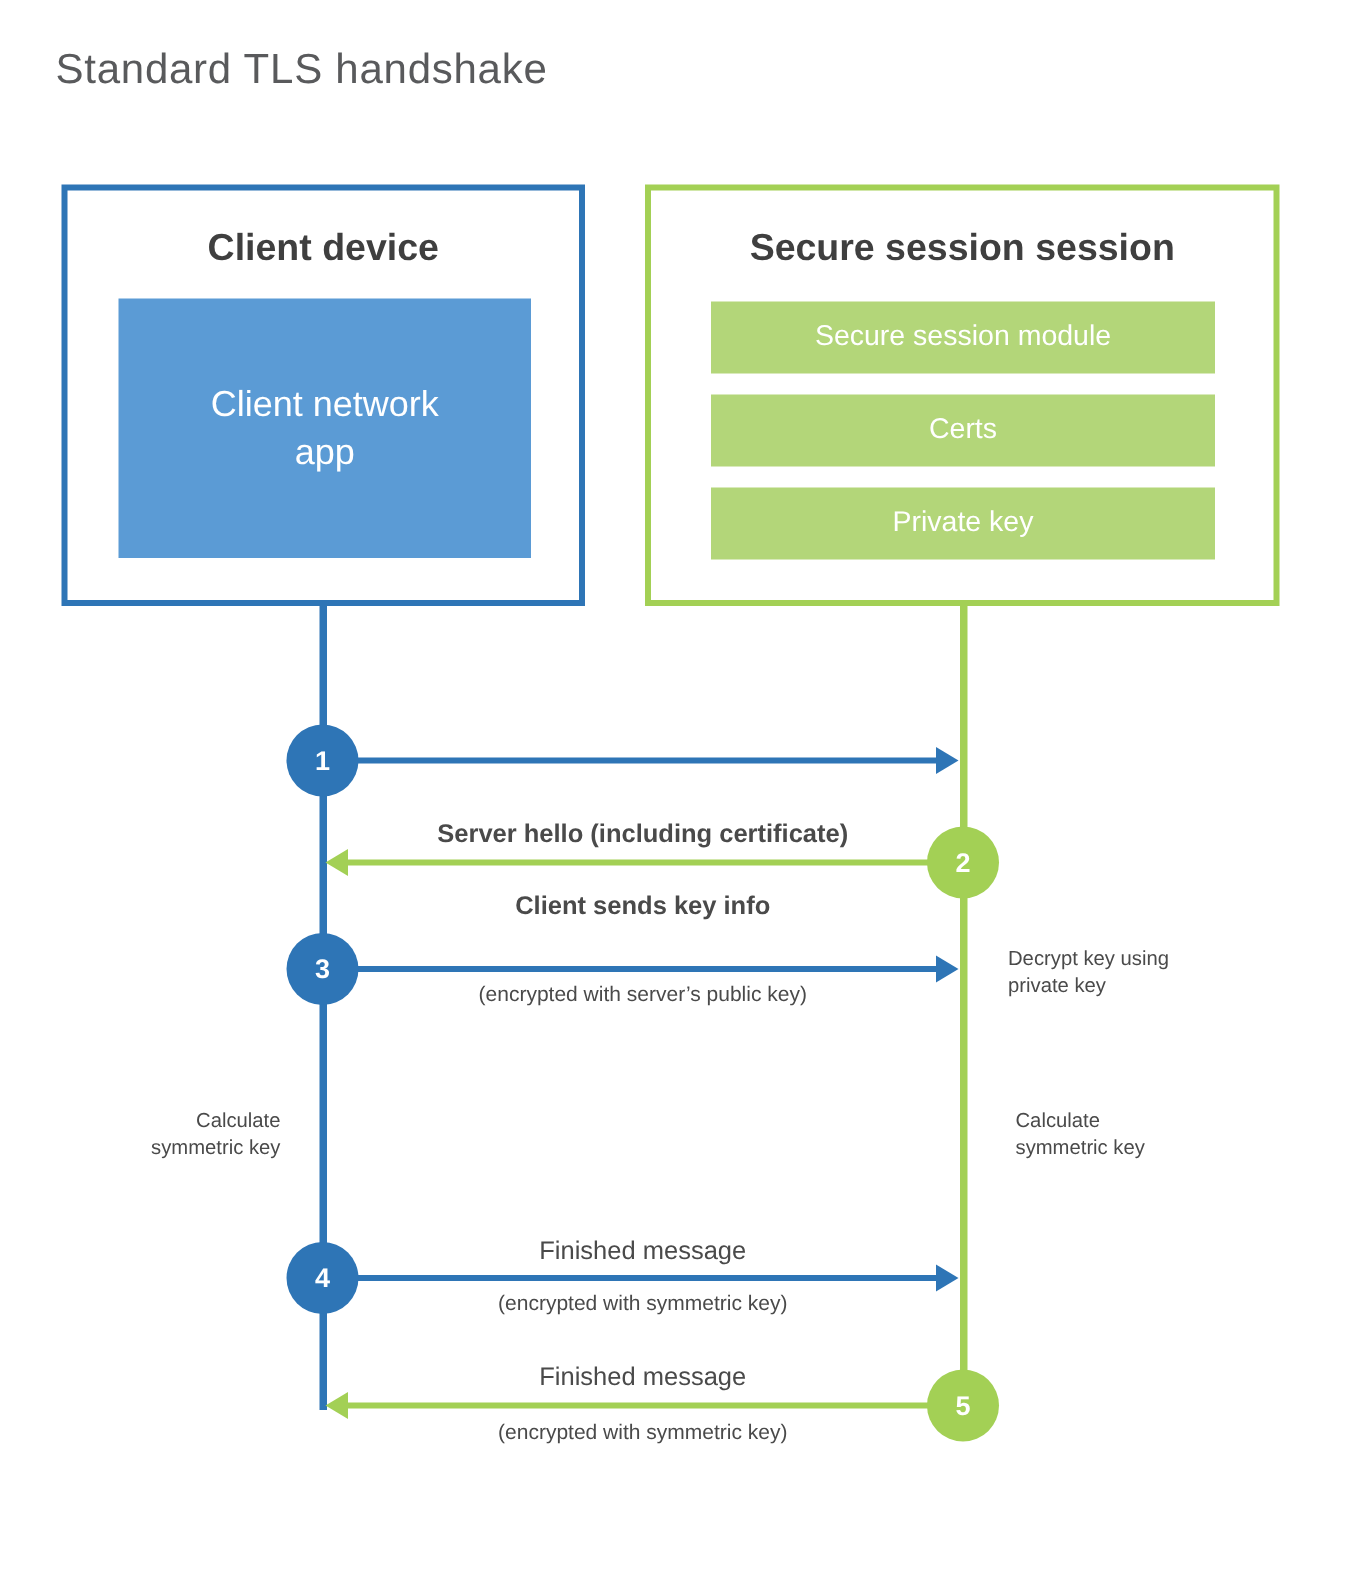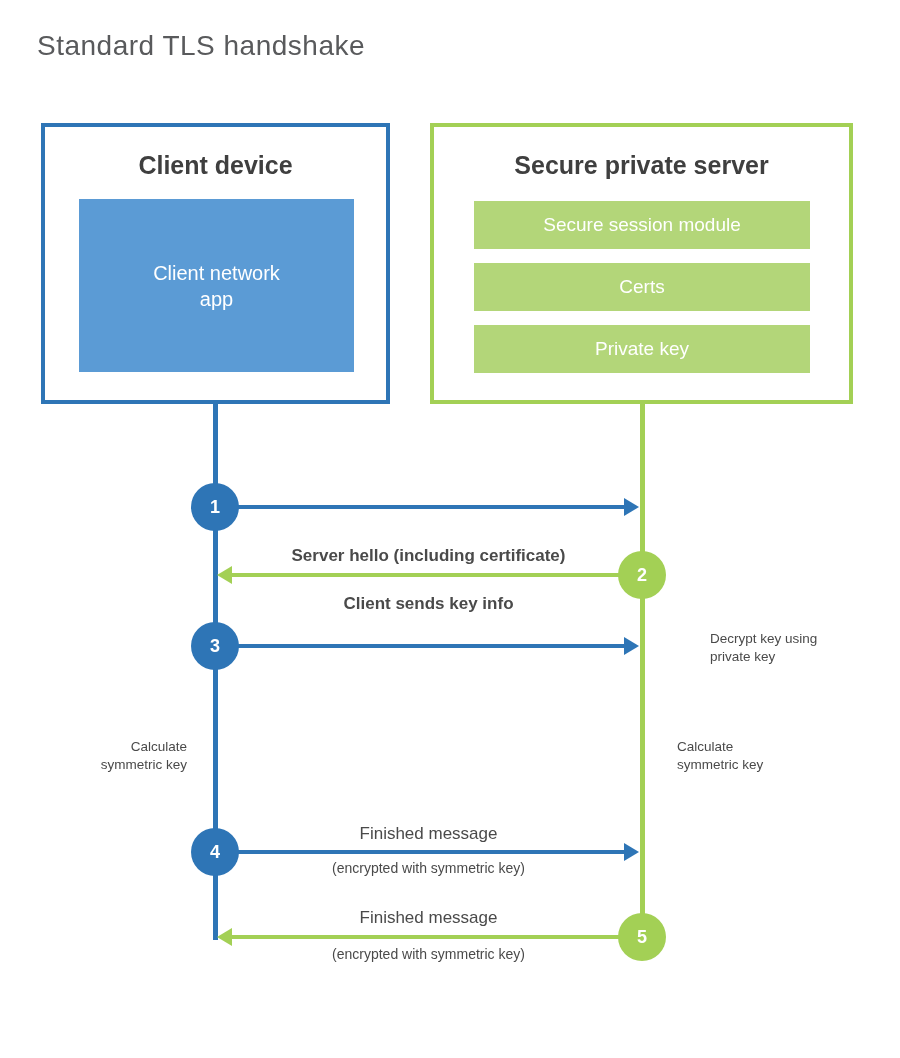--- a/index.html
+++ b/index.html
@@ -17,21 +17,21 @@
   .canvas{position:relative;width:900px;height:1058px;background:#ffffff;overflow:hidden;}
 
   .diagram-title{position:absolute;left:37px;top:30px;font-size:28px;font-weight:300;color:var(--title);letter-spacing:0.5px;}
 
   .entity-box{position:absolute;top:123px;height:281px;background:#fff;}
   .entity-box.blue{left:41px;width:349px;border:4px solid var(--blue);}
   .entity-box.green{left:430px;width:423px;border:4px solid var(--green);}
   .entity-title{position:absolute;left:0;right:0;top:24px;text-align:center;font-size:25px;font-weight:700;color:var(--heading);}
 
   .app-box{position:absolute;left:79px;top:199px;width:275px;height:173px;background:var(--blue-fill);
-    display:flex;align-items:center;justify-content:center;text-align:center;color:#fff;font-size:20px;white-space:pre-line;line-height:1.3;}
+    display:flex;align-items:center;justify-content:center;text-align:center;color:#fff;font-size:24px;white-space:pre-line;line-height:1.3;}
 
   .module-bar{position:absolute;left:474px;width:336px;height:48px;background:var(--green-fill);
     display:flex;align-items:center;justify-content:center;color:#fff;font-size:19px;}
   .module-bar.m0{top:201px;}
   .module-bar.m1{top:263px;}
   .module-bar.m2{top:325px;}
 
   .lifeline{position:absolute;top:404px;width:5px;height:536px;}
   .lifeline.blue{left:213px;background:var(--blue);}
   .lifeline.green{left:640px;background:var(--green);}
@@ -61,21 +61,21 @@
 
   <div class="diagram-title">Standard TLS handshake</div>
 
   <div class="entity-box blue">
     <div class="entity-title">Client device</div>
   </div>
   <div class="app-box">Client network
 app</div>
 
   <div class="entity-box green">
-    <div class="entity-title">Secure private server</div>
+    <div class="entity-title">Secure session session</div>
   </div>
   <div class="module-bar m1">Certs</div>
   <div class="module-bar m0">Secure session module</div>
   <div class="module-bar m2">Private key</div>
 
   <div class="lifeline blue"></div>
   <div class="lifeline green"></div>
 
   <div class="arrow-line blue" style="left:215px;top:505px;width:411px;"></div>
   <div class="arrow-head right" style="left:624px;top:498px;"></div>
@@ -84,27 +84,28 @@
   </div>
 
   <div class="msg-label" style="top:546px;font-weight:bold;">Server hello (including certificate)</div>
   <div class="arrow-line green" style="left:232px;top:573px;width:410px;"></div>
   <div class="arrow-head left" style="left:217px;top:566px;"></div>
   <div class="step-circle green" style="left:618px;top:551px;">
     <span>2</span>
   </div>
 
   <div class="msg-label" style="top:594px;font-weight:bold;">Client sends key info</div>
+  <div class="msg-sublabel" style="top:654px;">(encrypted with server’s public key)</div>
   <div class="arrow-line blue" style="left:215px;top:644px;width:411px;"></div>
   <div class="arrow-head right" style="left:624px;top:637px;"></div>
   <div class="step-circle blue" style="left:191px;top:622px;">
     <span>3</span>
   </div>
 
-  <div class="side-note" style="left:710px;top:630px;">Decrypt key using
+  <div class="side-note" style="left:672px;top:630px;">Decrypt key using
 private key</div>
   <div class="side-note right-align" style="left:57px;top:738px;width:130px;">Calculate
 symmetric key</div>
   <div class="side-note" style="left:677px;top:738px;">Calculate
 symmetric key</div>
 
   <div class="msg-label" style="top:824px;">Finished message</div>
   <div class="msg-sublabel" style="top:860px;">(encrypted with symmetric key)</div>
   <div class="arrow-line blue" style="left:215px;top:850px;width:411px;"></div>
   <div class="arrow-head right" style="left:624px;top:843px;"></div>

